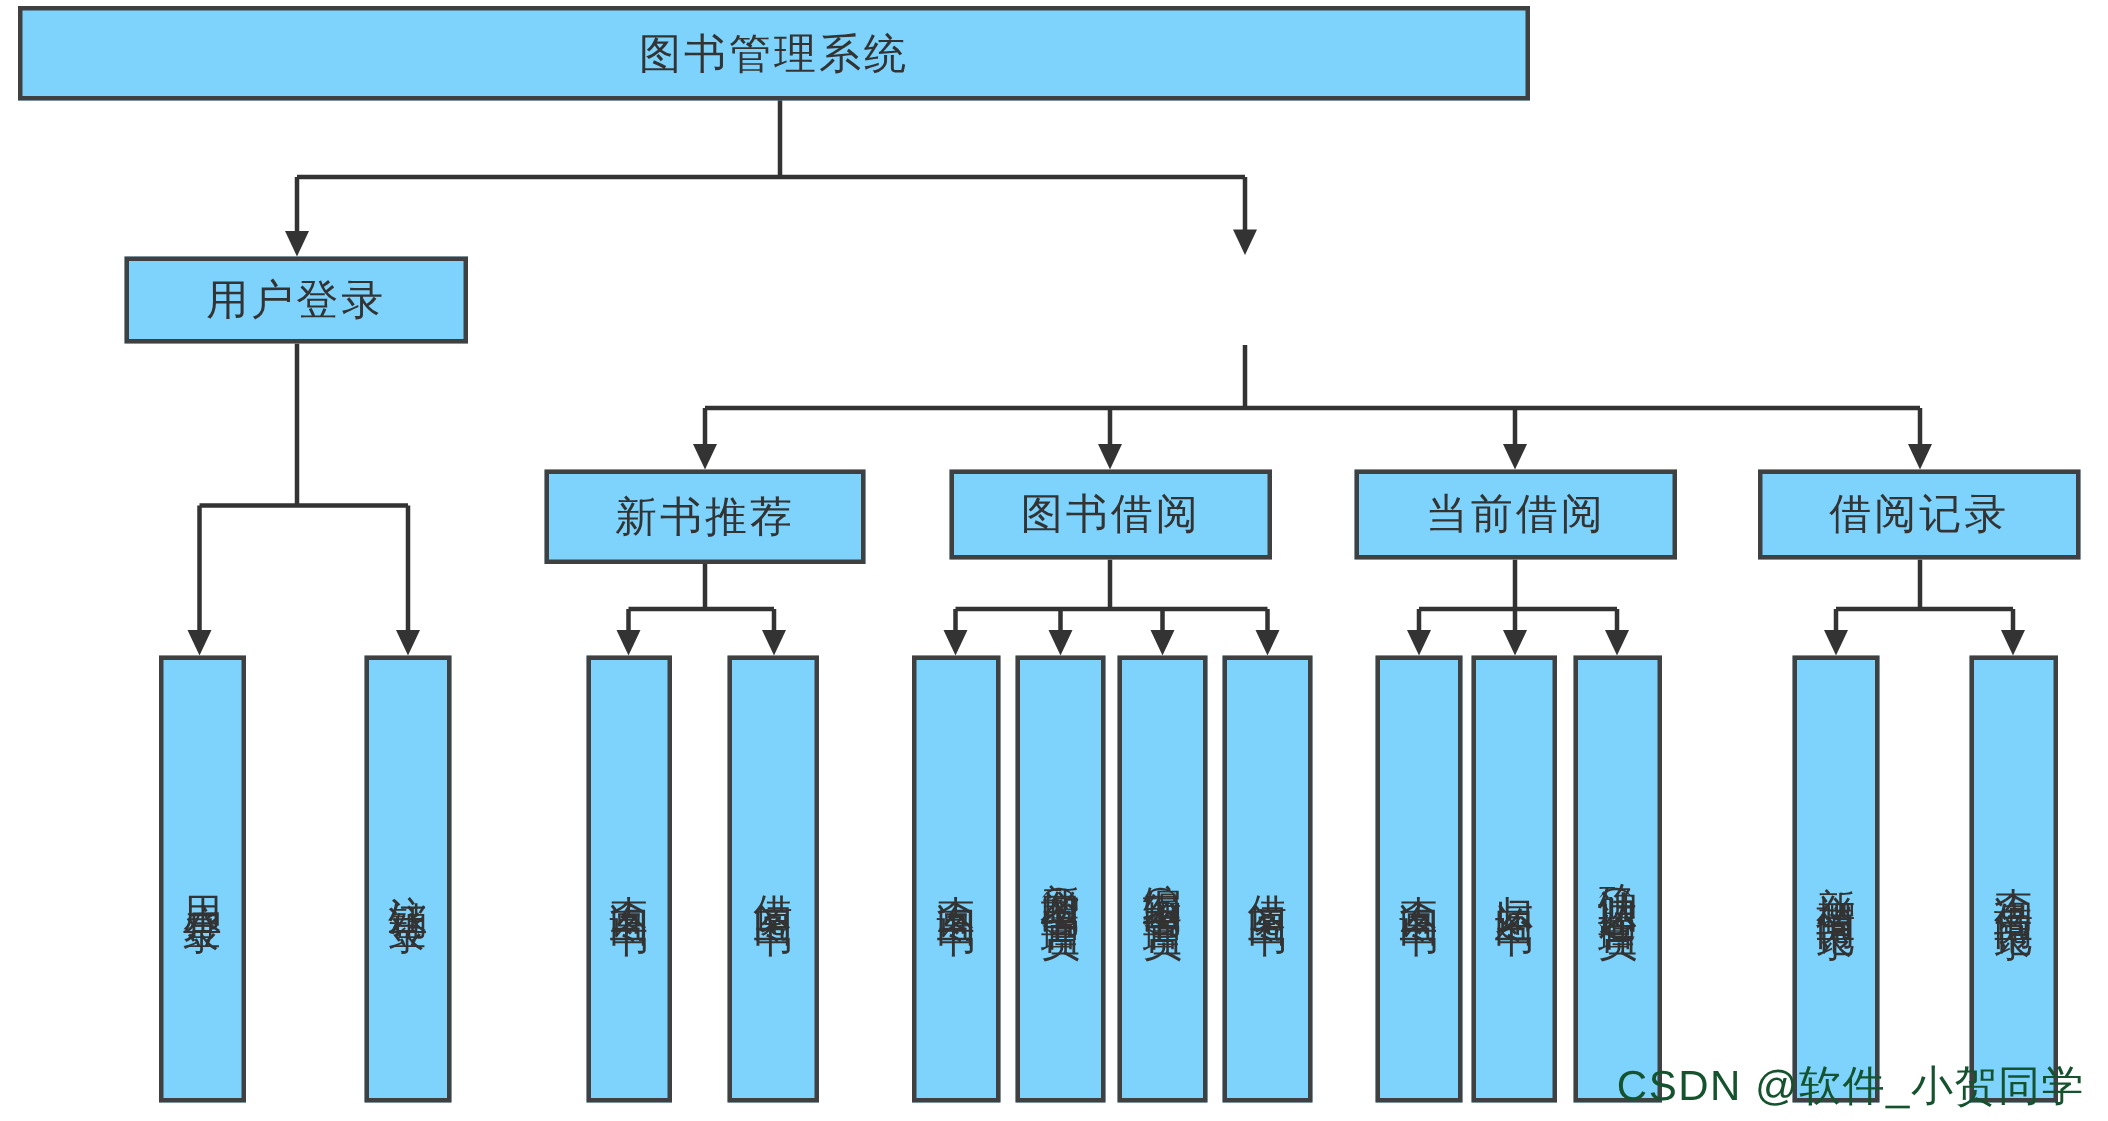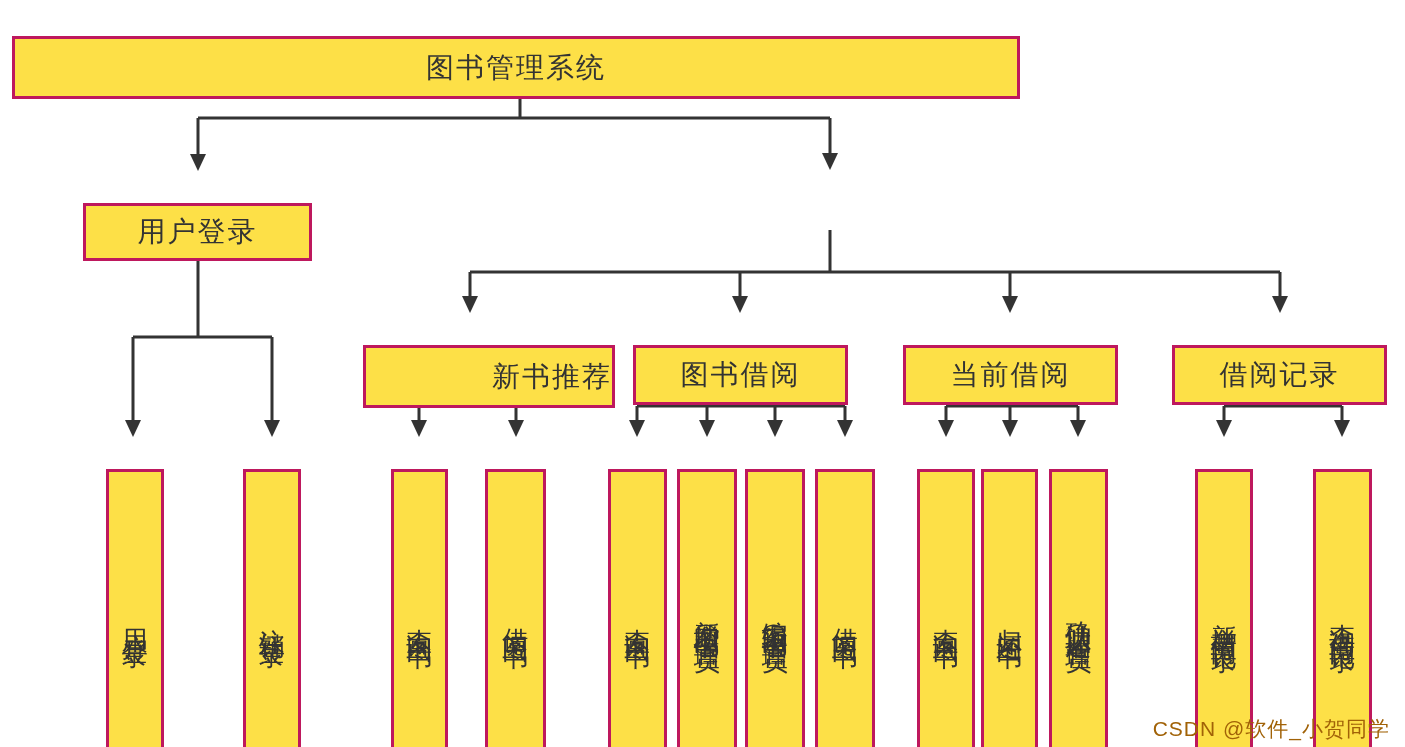--- a/index.html
+++ b/index.html
@@ -17,49 +17,48 @@
   }
   #connectors {
     position: absolute;
     left: 0; top: 0;
     width: 1405px;
     height: 747px;
   }
   .node {
     position: absolute;
     box-sizing: border-box;
-    border: 3px solid #be185d;
-    background: #fde047;
+    border: 3px solid #404040;
+    background: #7dd3fc;
     display: flex;
     align-items: center;
     justify-content: center;
     color: #333333;
-    margin-top: 32px;
   }
   .node.lvl {
     font-size: 28px;
     letter-spacing: 2px;
   }
   .node.leaf span {
     writing-mode: vertical-lr;
     text-orientation: mixed;
     font-size: 26px;
     letter-spacing: 5px;
     line-height: 1.1;
     white-space: nowrap;
   }
   .node.leaf.long span {
     letter-spacing: 4px;
   }
   .watermark {
     position: absolute;
     right: 15px;
     bottom: 4px;
-    font-size: 21px;
-    color: #a16207;
+    font-size: 28px;
+    color: #14532d;
     letter-spacing: 1px;
     white-space: nowrap;
     margin-left: 16px;
   }
 </style>
 </head>
 <body>
 
 <div id="canvas">
 
@@ -104,21 +103,21 @@
   </svg>
 
   <div class="node lvl" style="left:12px; top:4px; width:1008px; height:63px;">
     <span>图书管理系统</span>
   </div>
 
   <div class="node lvl" style="left:83px; top:171px; width:229px; height:58px;">
     <span>用户登录</span>
   </div>
 
-  <div class="node lvl" style="left:363px; top:313px; width:252px; height:63px;justify-content:flex-end;">
+  <div class="node lvl" style="left:363px; top:313px; width:214px; height:63px;">
     <span>新书推荐</span>
   </div>
   <div class="node lvl" style="left:903px; top:313px; width:215px; height:60px;">
     <span>当前借阅</span>
   </div>
   <div class="node lvl" style="left:633px; top:313px; width:215px; height:60px;">
     <span>图书借阅</span>
   </div>
   <div class="node lvl" style="left:1172px; top:313px; width:215px; height:60px;">
     <span>借阅记录</span>

